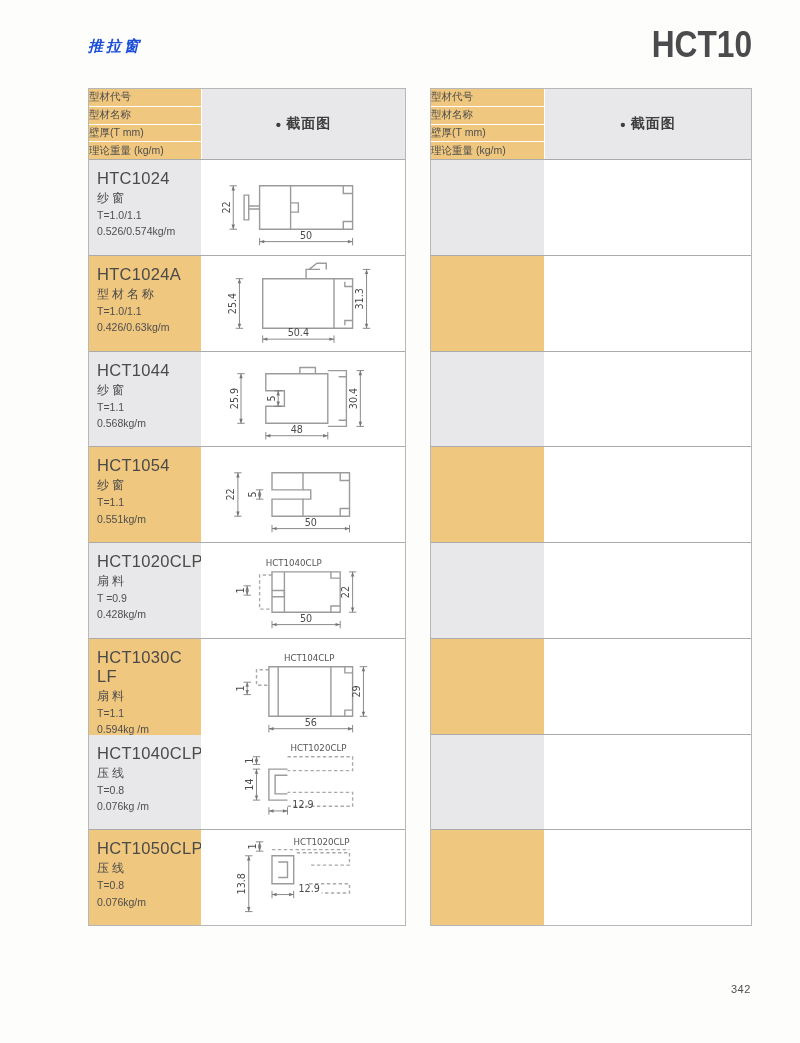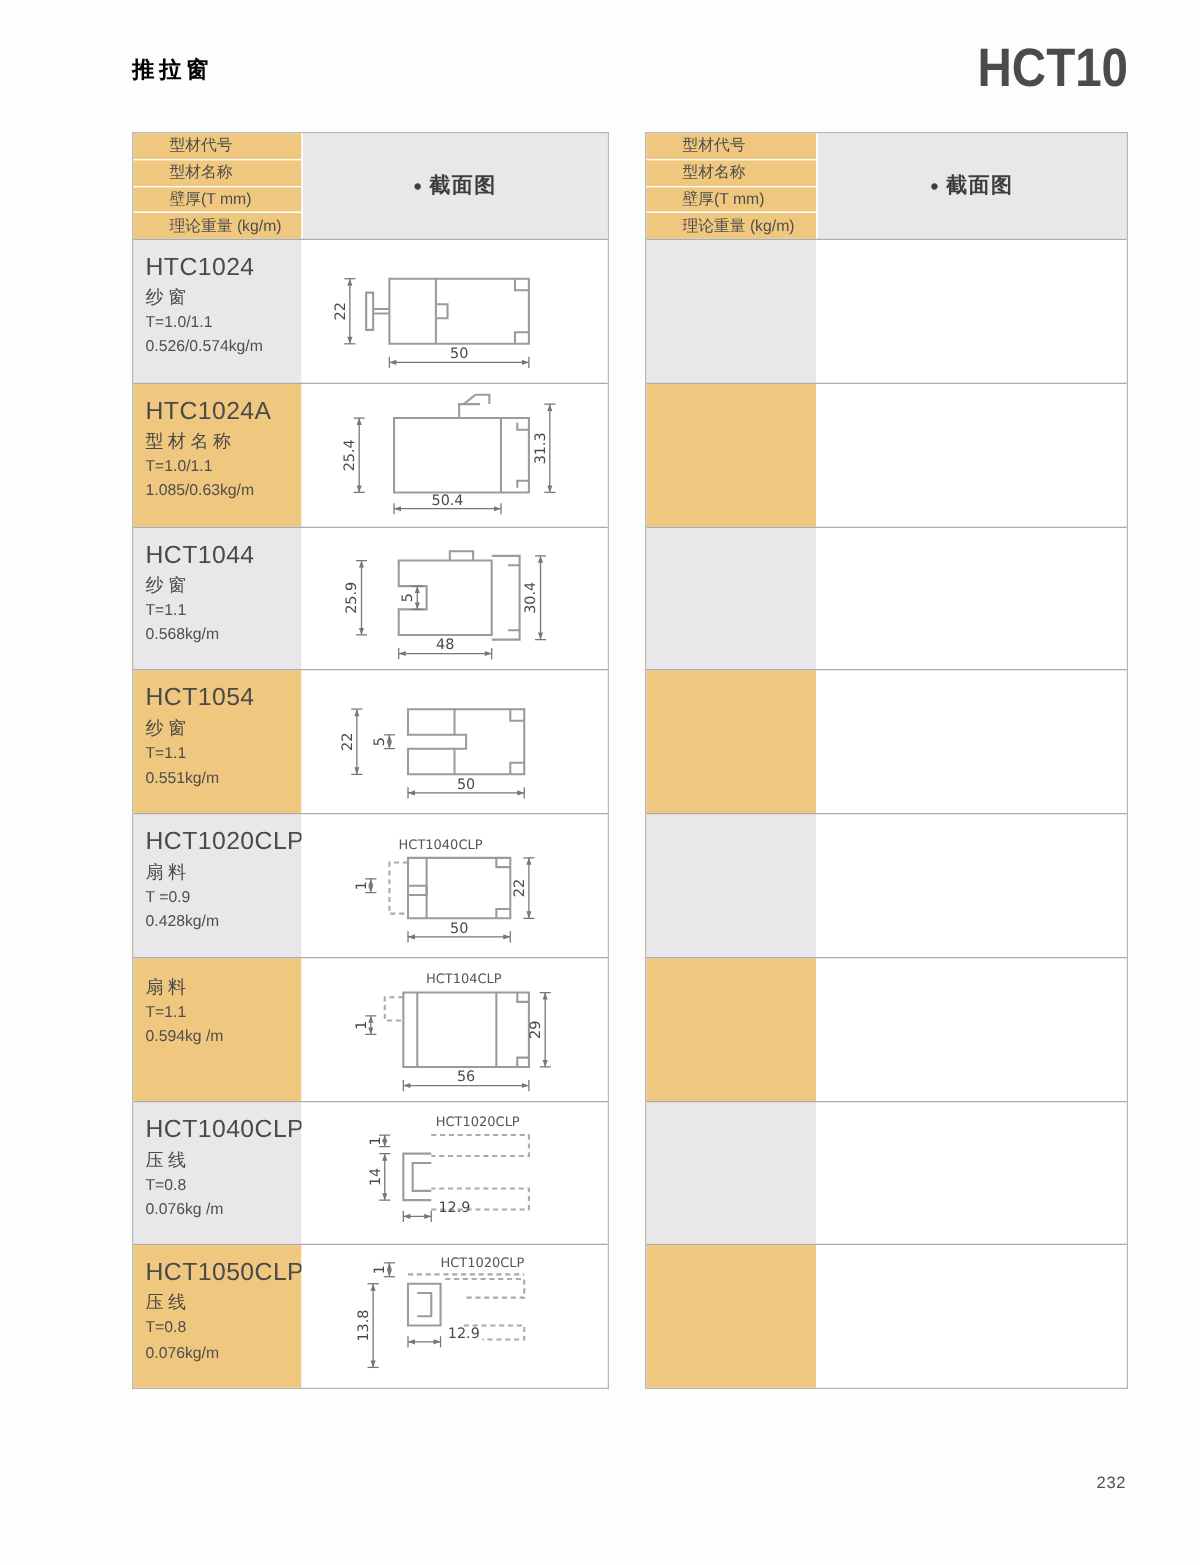--- a/index.html
+++ b/index.html
@@ -6,21 +6,21 @@
   html,body { width:800px; height:1043px; }
   body {
     position:relative;
     background:#fdfdfc;
     font-family:"Liberation Sans", sans-serif;
     color:#454545;
     overflow:hidden;
   }
   .page-title-left{
     position:absolute; left:88px; top:37px;
-    font-size:15px; font-weight:bold; letter-spacing:3px; color:#000000;
+    font-size:15px; font-weight:bold; letter-spacing:3px; color:#1d4ed8;font-style:italic;
   }
   .brand{
     position:absolute; right:48px; top:24px;
     font-size:36px; font-weight:bold; color:#4b4b4d;
     transform:scaleX(0.88); transform-origin:right center;
     letter-spacing:0px;
   }
   .tbl{
     position:absolute; top:88px;
     border:1px solid #b7b7b7;
@@ -30,21 +30,21 @@
   .tbl-right{ left:430px; width:322px; }
 
   .hdr{ display:grid; height:70px; }
   .tbl-left  .hdr{ grid-template-columns:112px 1fr; }
   .tbl-right .hdr{ grid-template-columns:113px 1fr; }
   .hdr-left{ display:flex; flex-direction:column; }
   .hdr-cell{
     flex:1; background:var(--orange);
     border-bottom:1px solid #fff;
     display:flex; align-items:center;
-    padding-left:24px;
+    padding-left:0;
     font-size:10.5px; color:#4e4e4e;
   }
   .hdr-cell:last-child{ border-bottom:none; }
   .hdr-right{
     background:#e8e8ea; border-left:1px solid #fff;
     display:flex; align-items:center; justify-content:center;
     font-size:14px; font-weight:bold; color:#3e3e3e; letter-spacing:1px;
   }
   .hdr-bullet{ font-size:15px; margin-right:4px; font-weight:bold; }
 
@@ -118,21 +118,21 @@
         </svg>
     </div>
   </div>
 
   <div class="row alt-orange">
     <div class="row-label">
       <div class="prod-code">HTC1024A</div>
       <div class="prod-name">型材名称</div>
       <div class="prod-specs">
         <div>T=1.0/1.1</div>
-        <div>1.085/0.63kg/m</div>
+        <div>0.426/0.63kg/m</div>
       </div>
     </div>
     <div class="row-diagram">
       <svg width="178" height="93" viewBox="0 0 112 60">
           <path d="M30 14 h46 v32 h-46 Z" fill="none" stroke="#9B9B9B" stroke-width="0.9"></path>
           <path d="M58 14 v-6 h9 M60 8 l5 -4 h6 v4" fill="none" stroke="#9B9B9B" stroke-width="0.9"></path>
           <path d="M76 14 h12 v32 h-12" fill="none" stroke="#9B9B9B" stroke-width="0.9"></path>
           <path d="M88 19 h-5 v-3 M88 41 h-5 v3" fill="none" stroke="#9B9B9B" stroke-width="0.9"></path>
           <line x1="15" y1="14" x2="15" y2="46" stroke="#777777" stroke-width="0.55"></line>
           <line x1="12.6" y1="14" x2="17.4" y2="14" stroke="#777777" stroke-width="0.55"></line>
@@ -271,20 +271,21 @@
           <polygon points="36,52 39,50.9 39,53.1" fill="#777777"></polygon>
           <polygon points="80,52 77,50.9 77,53.1" fill="#777777"></polygon>
           <text x="58" y="50.2" font-size="6.2" fill="#4a4a4a" text-anchor="middle">50</text>
           <text x="50" y="14" font-size="5.6" fill="#555555" text-anchor="middle">HCT1040CLP</text>
         </svg>
     </div>
   </div>
 
   <div class="row alt-orange">
     <div class="row-label">
+      <div class="prod-code">HCT1030C LF</div>
       <div class="prod-name">扇料</div>
       <div class="prod-specs">
         <div>T=1.1</div>
         <div>0.594kg /m</div>
       </div>
     </div>
     <div class="row-diagram">
       <svg width="178" height="93" viewBox="0 0 112 60">
           <path d="M34 16 h-8 v10 h8" fill="none" stroke="#aaaaaa" stroke-width="0.9" stroke-dasharray="2.2 1.6"></path>
           <path d="M34 14 h40 v32 h-40 Z" fill="none" stroke="#9B9B9B" stroke-width="0.9"></path>
@@ -433,13 +434,13 @@
   <div class="row alt-gray">
     <div class="row-label"></div>
     <div class="row-diagram"></div>
   </div>
   <div class="row alt-orange">
     <div class="row-label"></div>
     <div class="row-diagram"></div>
   </div>
 </div>
 
-<div class="page-num">232</div>
+<div class="page-num">342</div>
 
 </body></html>

